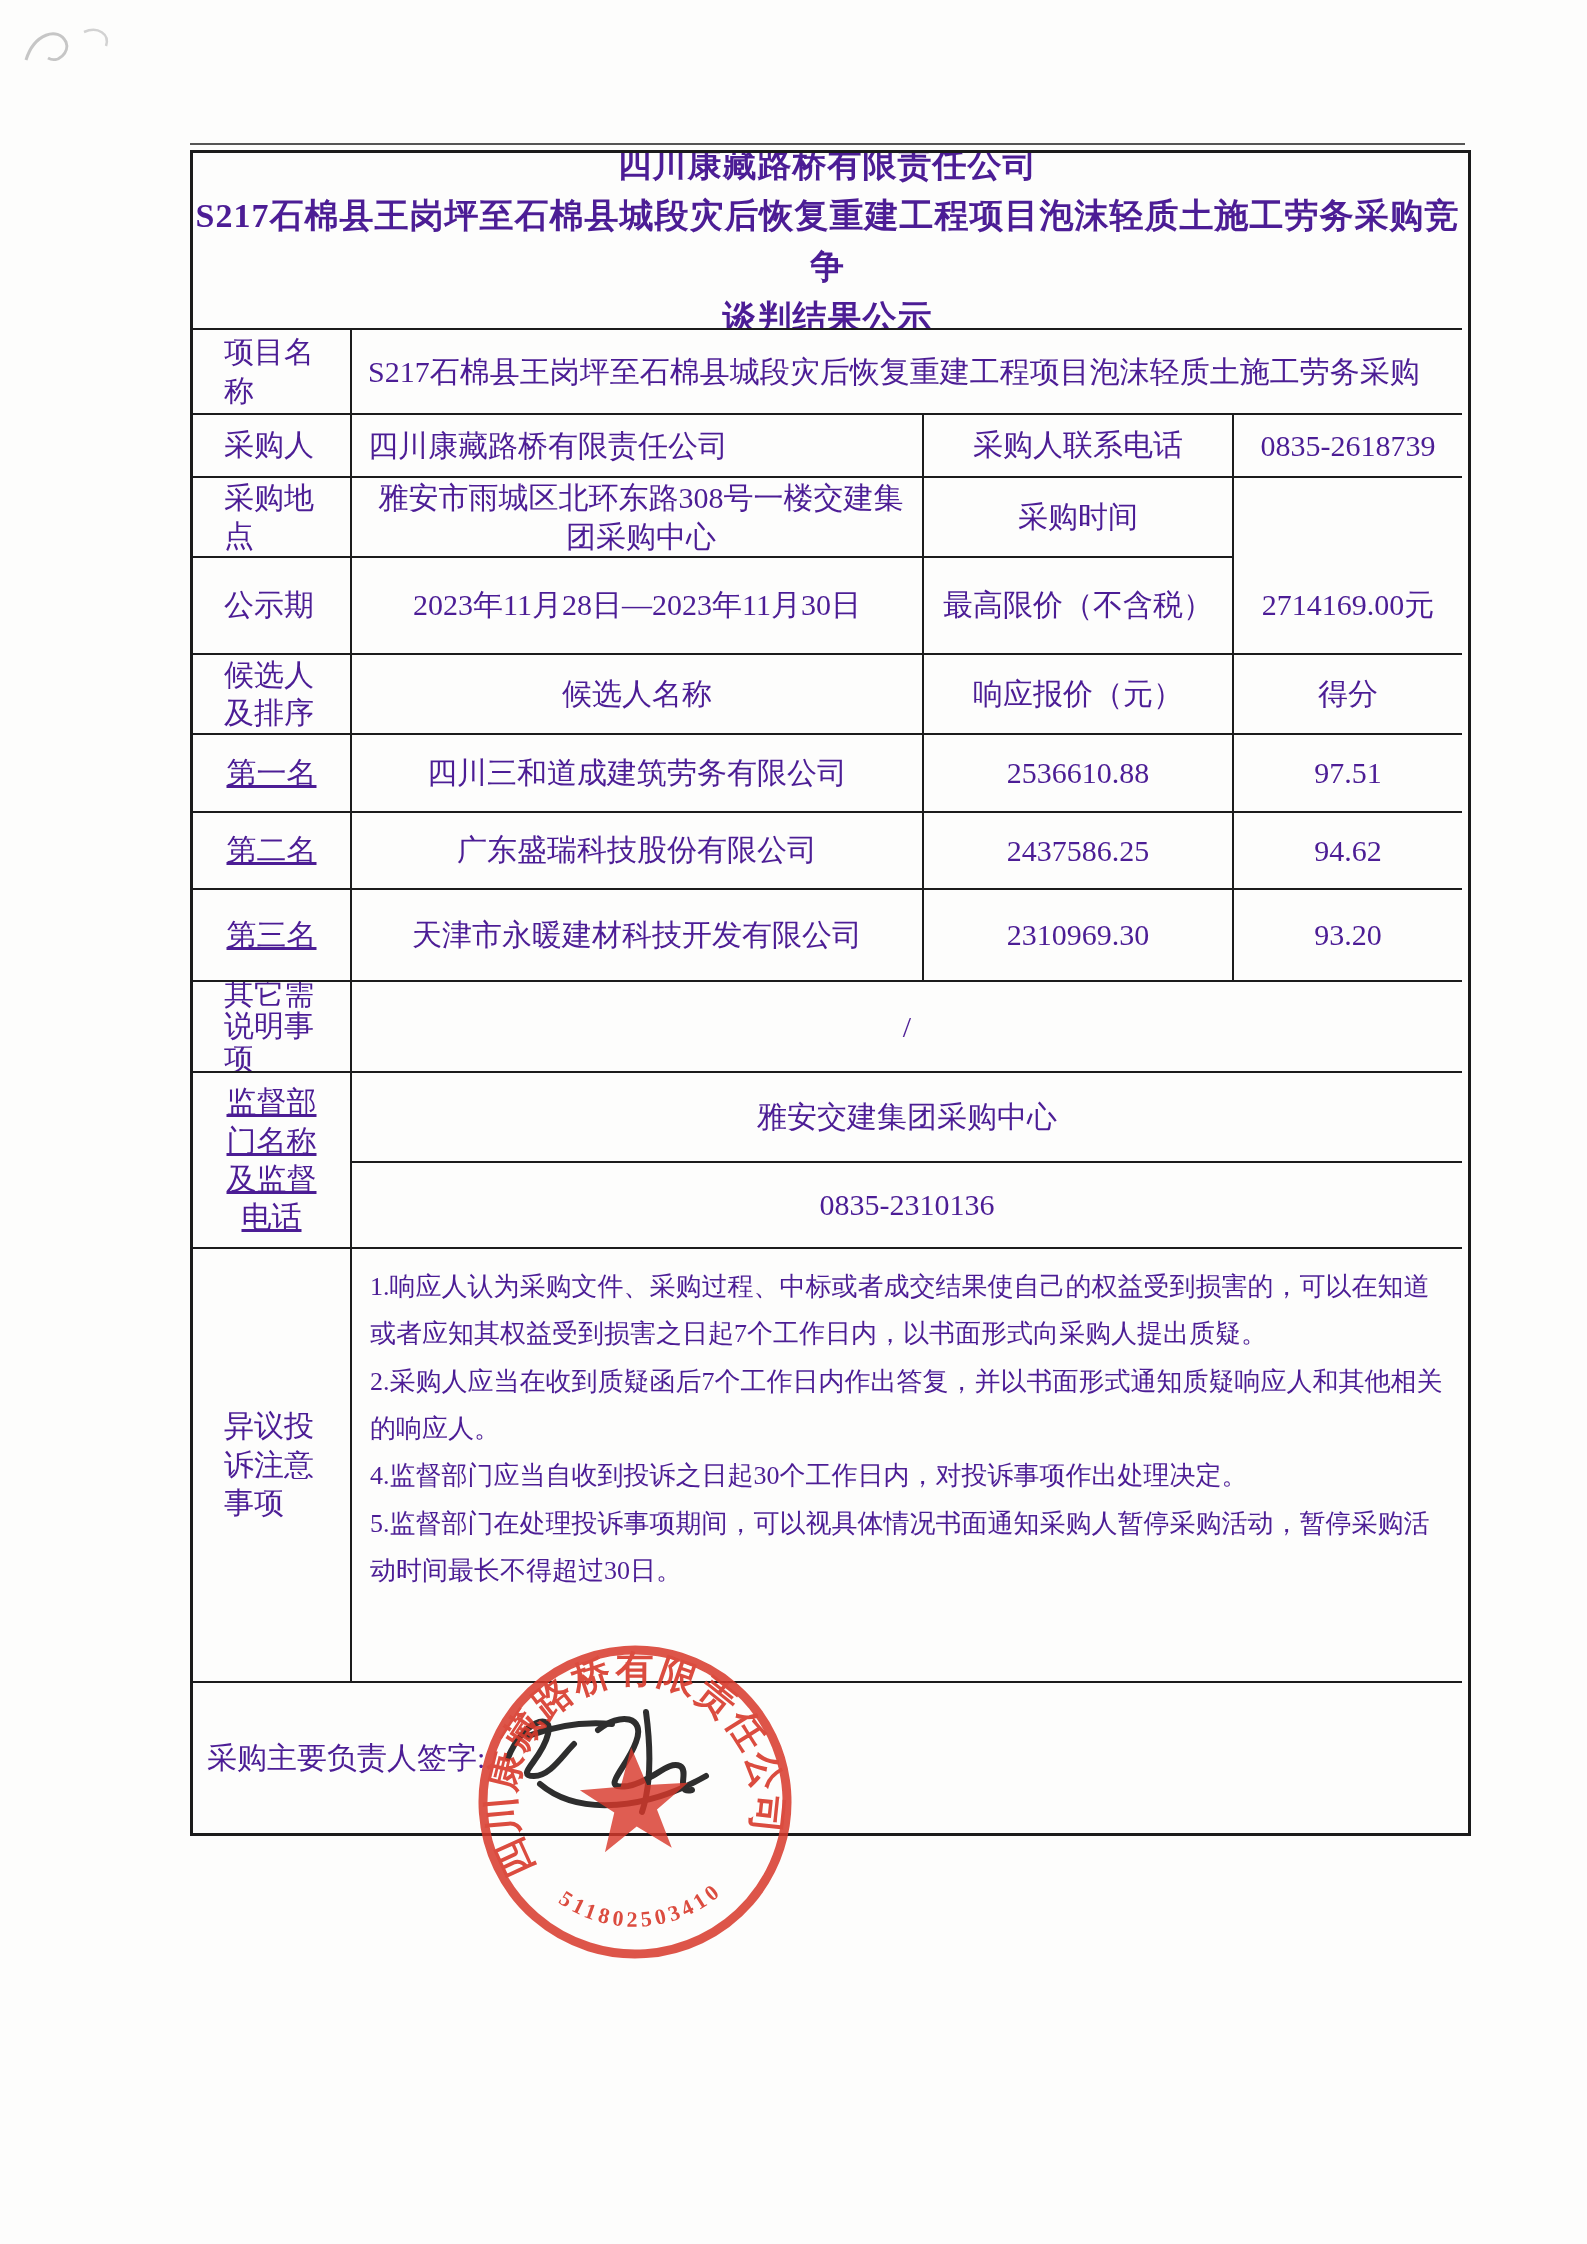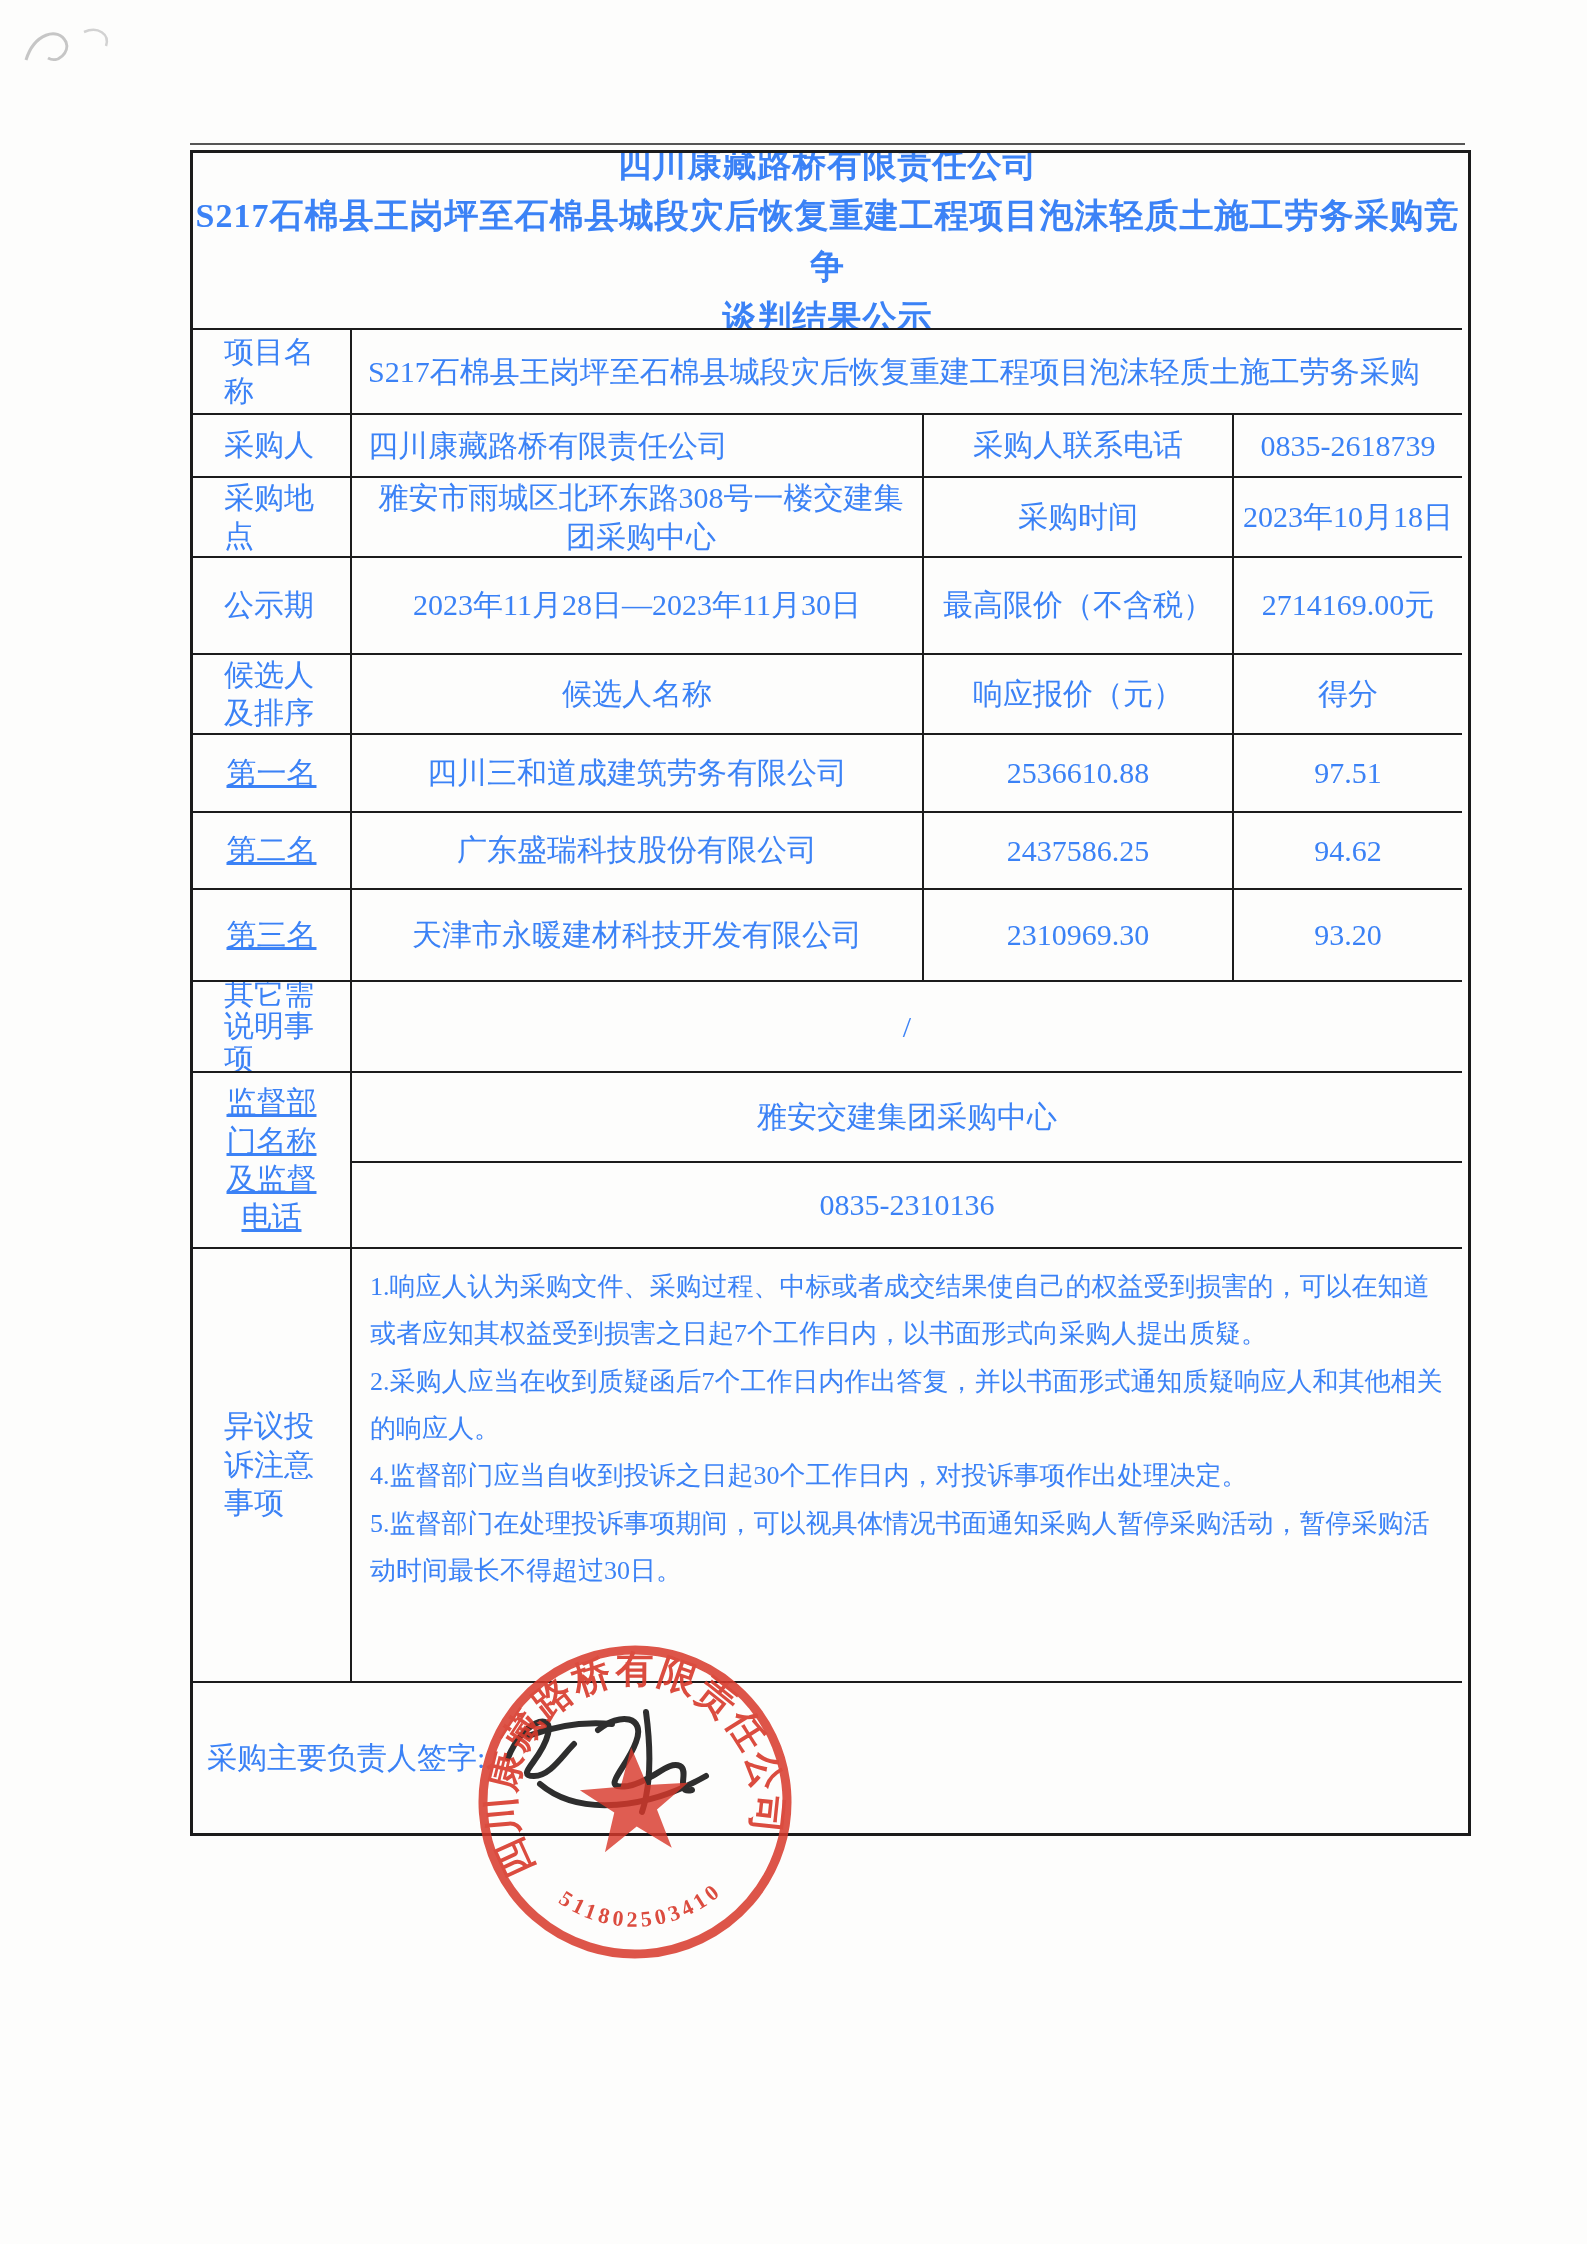--- a/index.html
+++ b/index.html
@@ -2,21 +2,21 @@
 <html><head>
 <meta charset="utf-8">
 <style>
   html,body{margin:0;padding:0;background:#e8e8e8;}
   .page{
     position:relative;
     width:1587px;height:2244px;
     margin:0 auto;
     background:#fdfdfc;
     font-family:"Liberation Serif","DejaVu Serif",serif;
-    color:#3b82f6;
+    color:#4c1d95;
     overflow:hidden;
   }
   
   .top-double-line{
     position:absolute;left:190px;top:143px;width:1275px;height:2px;
     background:#2a2a2a;opacity:.8;
   }
   .doc-table{
     position:absolute;left:190px;top:150px;width:1275px;
     border:3px solid #1b1b1b;
@@ -97,21 +97,20 @@
     </div>
     <div class="c val-l" style="grid-area:3/2/4/3">四川康藏路桥有限责任公司</div>
     <div class="c val-c" style="grid-area:3/3/4/4">采购人联系电话</div>
     <div class="c lastc val-c" style="grid-area:3/4/4/5">0835-2618739</div>
 
     <div class="c lbl" style="grid-area:4/1/5/2">
       <div class="w">采购地点</div>
     </div>
     <div class="c val-l" style="grid-area:4/2/5/3">雅安市雨城区北环东路308号一楼交建集团采购中心</div>
     <div class="c val-c" style="grid-area:4/3/5/4">采购时间</div>
-    <div class="c lastc val-c" style="grid-area:4/4/5/5">2023年10月18日</div>
 
     <div class="c lbl" style="grid-area:5/1/6/2">
       <div class="w">公示期</div>
     </div>
     <div class="c val-c" style="grid-area:5/2/6/3">2023年11月28日—2023年11月30日</div>
     <div class="c val-c" style="grid-area:5/3/6/4">最高限价（不含税）</div>
     <div class="c lastc val-c" style="grid-area:5/4/6/5">2714169.00元</div>
 
     <div class="c lbl" style="grid-area:6/1/7/2">
       <div class="w">候选人及排序</div>

